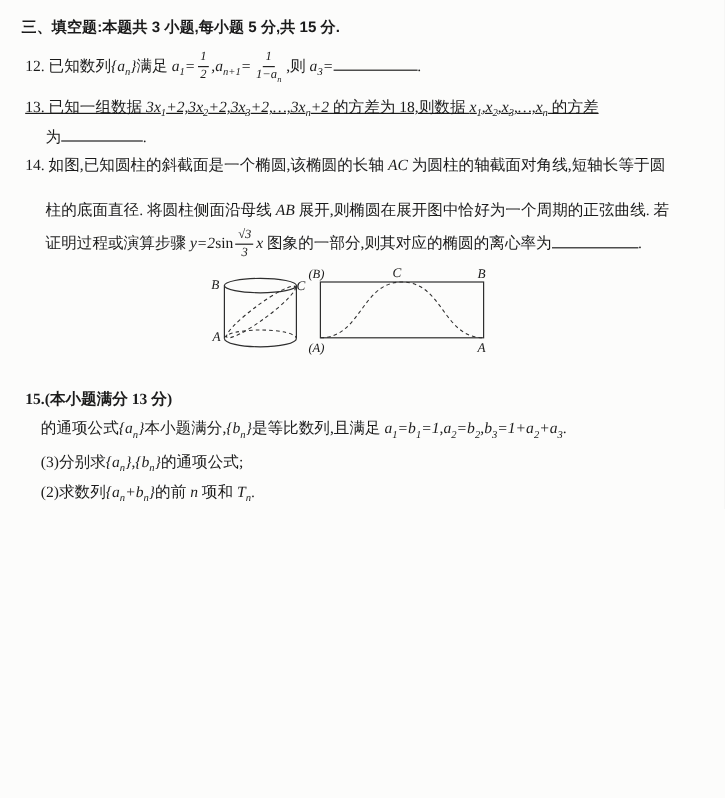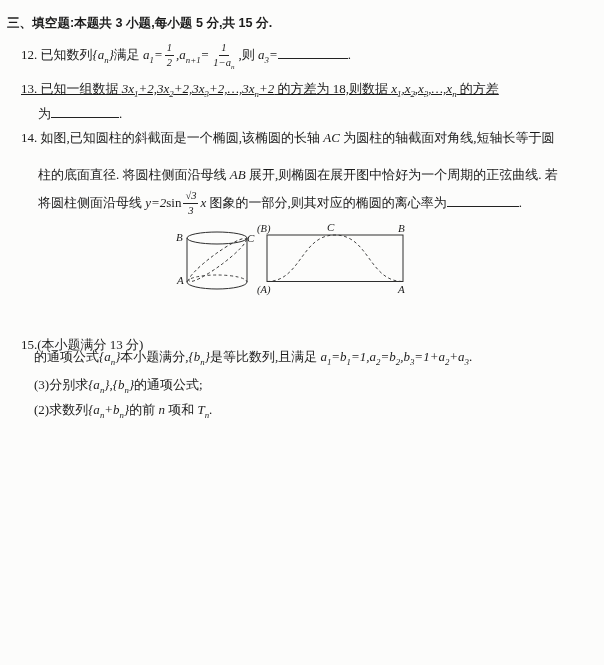--- a/index.html
+++ b/index.html
@@ -27,21 +27,21 @@
   .fig .ln{fill:none;stroke:#2e2e2e;stroke-width:1;}
   .fig .dash{fill:none;stroke:#2e2e2e;stroke-width:0.9;stroke-dasharray:3 2.6;}
   .fig text{font:italic 11px "Liberation Serif","DejaVu Serif",serif;fill:#1b1b1b;}
   .fig text.sm{font-size:10.5px;}
 </style>
 </head>
 <body>
 
 <div class="page">
 
-  <div class="line hd" style="top:16px;left:7px;">
+  <div class="line hd" style="top:16px;left:18px;">
     <span>三、填空题:本题共 3 小题,每小题 5 分,共 15 分.</span>
   </div>
 
   <div class="line tall" style="top:40px;left:21px;">
     <span>12. 已知数列</span><span class="m mx">{a<sub>n</sub>}</span><span>满足 </span><span class="m mx">a<sub>1</sub>=</span><span class="frac">
         <span class="fn mx">1</span>
         <span class="fd mx">2</span>
       </span><span class="m mx">,a<sub>n+1</sub>=</span><span class="frac">
         <span class="fn mx">1</span>
         <span class="fd mx">1−a<sub>n</sub></span>
@@ -55,21 +55,21 @@
     <span>为</span><span class="blank b68"></span><span>.</span>
   </div>
 
   <div class="line" style="top:130px;left:21px;">
     <span>14. 如图,已知圆柱的斜截面是一个椭圆,该椭圆的长轴 </span><span class="m">AC</span><span> 为圆柱的轴截面对角线,短轴长等于圆</span>
   </div>
   <div class="line" style="top:167px;left:38px;">
     <span>柱的底面直径. 将圆柱侧面沿母线 </span><span class="m">AB</span><span> 展开,则椭圆在展开图中恰好为一个周期的正弦曲线. 若</span>
   </div>
   <div class="line med" style="top:189px;left:38px;">
-    <span>将圆柱侧面沿母线 </span><span class="m">y=2</span><span>sin</span><span class="frac">
+    <span>证明过程或演算步骤 </span><span class="m">y=2</span><span>sin</span><span class="frac">
         <span class="fn">√3</span>
         <span class="fd">3</span>
       </span><span class="m">x</span><span> 图象的一部分,则其对应的椭圆的离心率为</span><span class="blank b72"></span><span>.</span>
   </div>
 
   <svg class="fig" style="left:173px;top:225px;" width="88" height="70" viewBox="0 0 88 70">
     <ellipse class="ln" cx="44" cy="13" rx="30" ry="6"></ellipse>
     <line class="ln" x1="14" y1="13" x2="14" y2="57"></line>
     <line class="ln" x1="74" y1="13" x2="74" y2="57"></line>
     <path class="ln" d="M14,57 A30,7 0 0 0 74,57"></path>
@@ -84,21 +84,21 @@
     <rect class="ln" x="14" y="17" width="136" height="46.5"></rect>
     <path class="dash" d="M14,63.5 C48,63.5 48,17 82,17 C116,17 116,63.5 150,63.5"></path>
     <text class="sm" x="4" y="14">(B)</text>
     <text x="74" y="13">C</text>
     <text x="145" y="14">B</text>
     <text class="sm" x="4" y="75">(A)</text>
     <text x="145" y="75">A</text>
   </svg>
 
 
-  <div class="line" style="top:337px;left:21px;">
+  <div class="line" style="top:325px;left:21px;font-weight:bold;">
     <span>15.(本小题满分 13 分)</span>
   </div>
   <div class="line" style="top:349px;left:34px;">
     <span>的通项公式</span><span class="m mx">{a<sub>n</sub>}</span><span>本小题满分,</span><span class="m mx">{b<sub>n</sub>}</span><span>是等比数列,且满足 </span><span class="m mx">a<sub>1</sub>=b<sub>1</sub>=1,a<sub>2</sub>=b<sub>2</sub>,b<sub>3</sub>=1+a<sub>2</sub>+a<sub>3</sub></span><span>.</span>
   </div>
   <div class="line" style="top:377px;left:34px;">
     <span>(3)分别求</span><span class="m mx">{a<sub>n</sub>}</span><span>,</span><span class="m mx">{b<sub>n</sub>}</span><span>的通项公式;</span>
   </div>
   <div class="line" style="top:402px;left:34px;">
     <span>(2)求数列</span><span class="m mx">{a<sub>n</sub>+b<sub>n</sub>}</span><span>的前 </span><span class="m">n</span><span> 项和 </span><span class="m mx">T<sub>n</sub></span><span>.</span>

